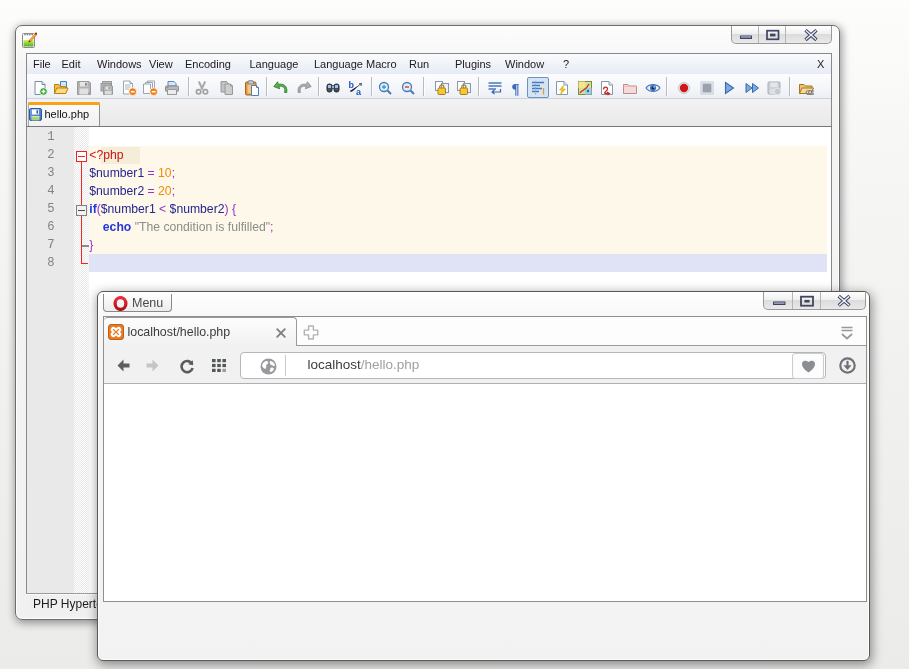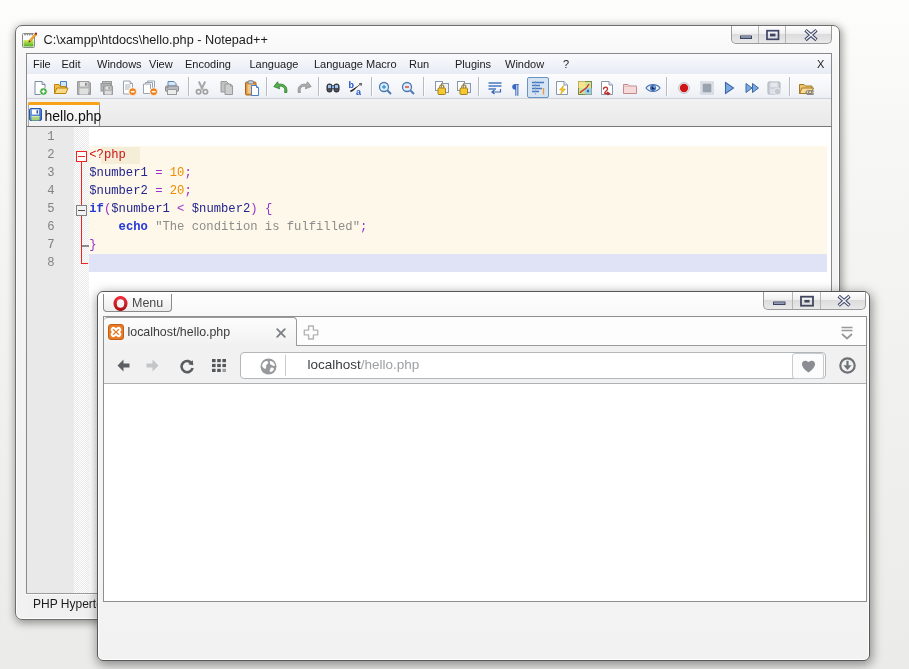--- a/index.html
+++ b/index.html
@@ -18,30 +18,30 @@
 #nppclient { position:absolute; left:10px; top:27px; width:806px; height:561px; border:1px solid #898989; background:#f0f0f0; }
 #menubar { position:absolute; left:11px; top:28px; width:804px; height:20px; background:linear-gradient(180deg,#fafbfe,#eef1f8 60%,#e7ebf4); }
 .mi { position:absolute; top:31px; height:14px; font-size:11px; line-height:14px; color:#1b1b1b; white-space:pre; }
 #toolbar { position:absolute; left:11px; top:48px; width:804px; height:25px; background:linear-gradient(180deg,#fdfdfe,#f2f4f8 70%,#eceff4); border-bottom:1px solid #cdd2da; }
 .ti { position:absolute; top:53.5px; width:16px; height:16px; }
 .tsep { position:absolute; top:51px; width:1px; height:19px; background:#b7bcc4; box-shadow:1px 0 0 #fdfdfe; }
 #tabbar { position:absolute; left:11px; top:73px; width:804px; height:27px; background:linear-gradient(180deg,#f2f2f2,#e9e9e9); }
 #tabline { position:absolute; left:10px; top:99.5px; width:806px; height:1px; background:#787878; }
 #tab1 { position:absolute; left:12px; top:75.5px; width:72px; height:24px; background:linear-gradient(180deg,#fbfbfb,#f1f1f1); border-left:1px solid #a8a8a8; border-right:1px solid #8f8f8f; border-radius:2px 2px 0 0; }
 #tab1 .orange { position:absolute; left:-1px; top:0; width:72px; height:3.5px; background:#f8a21c; border-radius:2px 2px 0 0; }
-#tab1 .tname { position:absolute; left:15.5px; top:6.5px; font-size:14px; color:#101010; }
+#tab1 .tname { position:absolute; left:15.5px; top:6.5px; font-size:11px; color:#101010; }
 
 #editor { position:absolute; left:11px; top:100.5px; width:804px; height:466px; background:#ffffff; overflow:hidden; }
 #nummargin { position:absolute; left:0; top:0; width:47px; height:466px; background:#e9e9e9; }
 #foldmargin { position:absolute; left:47px; top:0; width:14.7px; height:466px; background:repeating-conic-gradient(#ffffff 0% 25%, #e9e9e9 0% 50%); background-size:2px 2px; }
 .lnum { position:absolute; left:0; width:27.5px; text-align:right; font-family:"Liberation Mono",monospace; font-size:12.2px; line-height:18px; height:18px; color:#838383; }
 .crow { position:absolute; left:61.7px; right:4.5px; height:18px; }
 .cream { background:#fdf8e9; }
 .lav { background:#e0e2f5; }
-.cline { position:absolute; left:62.3px; font-family:Liberation Mono, monospace; font-size:12.2px; line-height:18px; height:18px; white-space:pre; }
+.cline { position:absolute; left:62.3px; font-family:Liberation Sans, sans-serif; font-size:12.2px; line-height:18px; height:18px; white-space:pre; }
 
 #statusbar { position:absolute; left:10px; top:566.5px; width:806px; height:22.5px; background:#f0f0f0; border-top:1px solid #9b9b9b; box-shadow:inset 0 1px 0 #fafafa; }
 .sf { position:absolute; top:571px; height:14px; font-size:12px; line-height:14px; color:#1c1c1c; white-space:pre; }
 .ssep { position:absolute; top:569px; width:1px; height:16px; background:#c0c0c0; box-shadow:1px 0 0 #fcfcfc; }
 
 #op { position:absolute; left:97px; top:291px; width:773px; height:370px; border:1px solid #585858; border-radius:6px; background:linear-gradient(180deg,#ffffff,#f6f6f6 30px,#f2f2f2); box-shadow:1px 3px 11px 1px rgba(0,0,0,0.42), inset 0 0 0 1px rgba(255,255,255,0.9); }
 #opmenu { position:absolute; left:5px; top:1.5px; width:68.5px; height:18.5px; border:1px solid #8a8a8a; border-top:none; border-radius:0 0 4px 4px; background:linear-gradient(180deg,#fefefe,#ececec); }
 #opmenu .mtext { position:absolute; left:28px; top:2.5px; font-size:12.5px; color:#4a4a4a; }
 #opcap { left:665px; top:0; width:103px; height:18px; }
 #opclient { position:absolute; left:4.5px; top:24px; width:764px; height:286px; border:1px solid #8f8f8f; background:#ffffff; }
@@ -67,21 +67,20 @@
         <stop offset="1" stop-color="#4caf20"></stop>
       </linearGradient>
     <circle cx="3" cy="2.6" r="0.9" fill="#888"></circle>
       <circle cx="5.4" cy="2.6" r="0.9" fill="#888"></circle>
       <circle cx="7.8" cy="2.6" r="0.9" fill="#888"></circle>
       <circle cx="10.2" cy="2.6" r="0.9" fill="#888"></circle>
     <path d="M13.2 1.6 L14.6 3 L8.6 9.6 L6.6 10.4 L7.2 8.3 Z" fill="#f5a820" stroke="#b87818" stroke-width="0.5"></path>
     <circle cx="14" cy="1.6" r="1.1" fill="#a01818"></circle>
     <path d="M7.2 8.3 L8.6 9.6 L6.6 10.4 Z" fill="#3a3a3a"></path>
   </svg>
-  <div class="title">C:\xampp\htdocs\hello.php - Notepad++</div>
   <div id="nppcap" class="capgroup">
     <div class="cb" style="width:27px"><svg width="27" height="18">
           <rect x="8" y="9.5" width="12" height="3.4" fill="#3c4264" rx="0.5"></rect>
           <rect x="9" y="10.4" width="10" height="1.2" fill="#b9c0d4"></rect>
         </svg></div>
     <div class="cb" style="width:27px"><svg width="27" height="18">
           <rect x="8" y="4.7" width="11.5" height="8.6" fill="none" stroke="#3f4566" stroke-width="1.7"></rect>
           <rect x="11" y="7.6" width="5.5" height="2.8" fill="#3f4566"></rect>
         </svg></div>
     <div class="cb" style="width:47px"><svg width="47" height="18">

